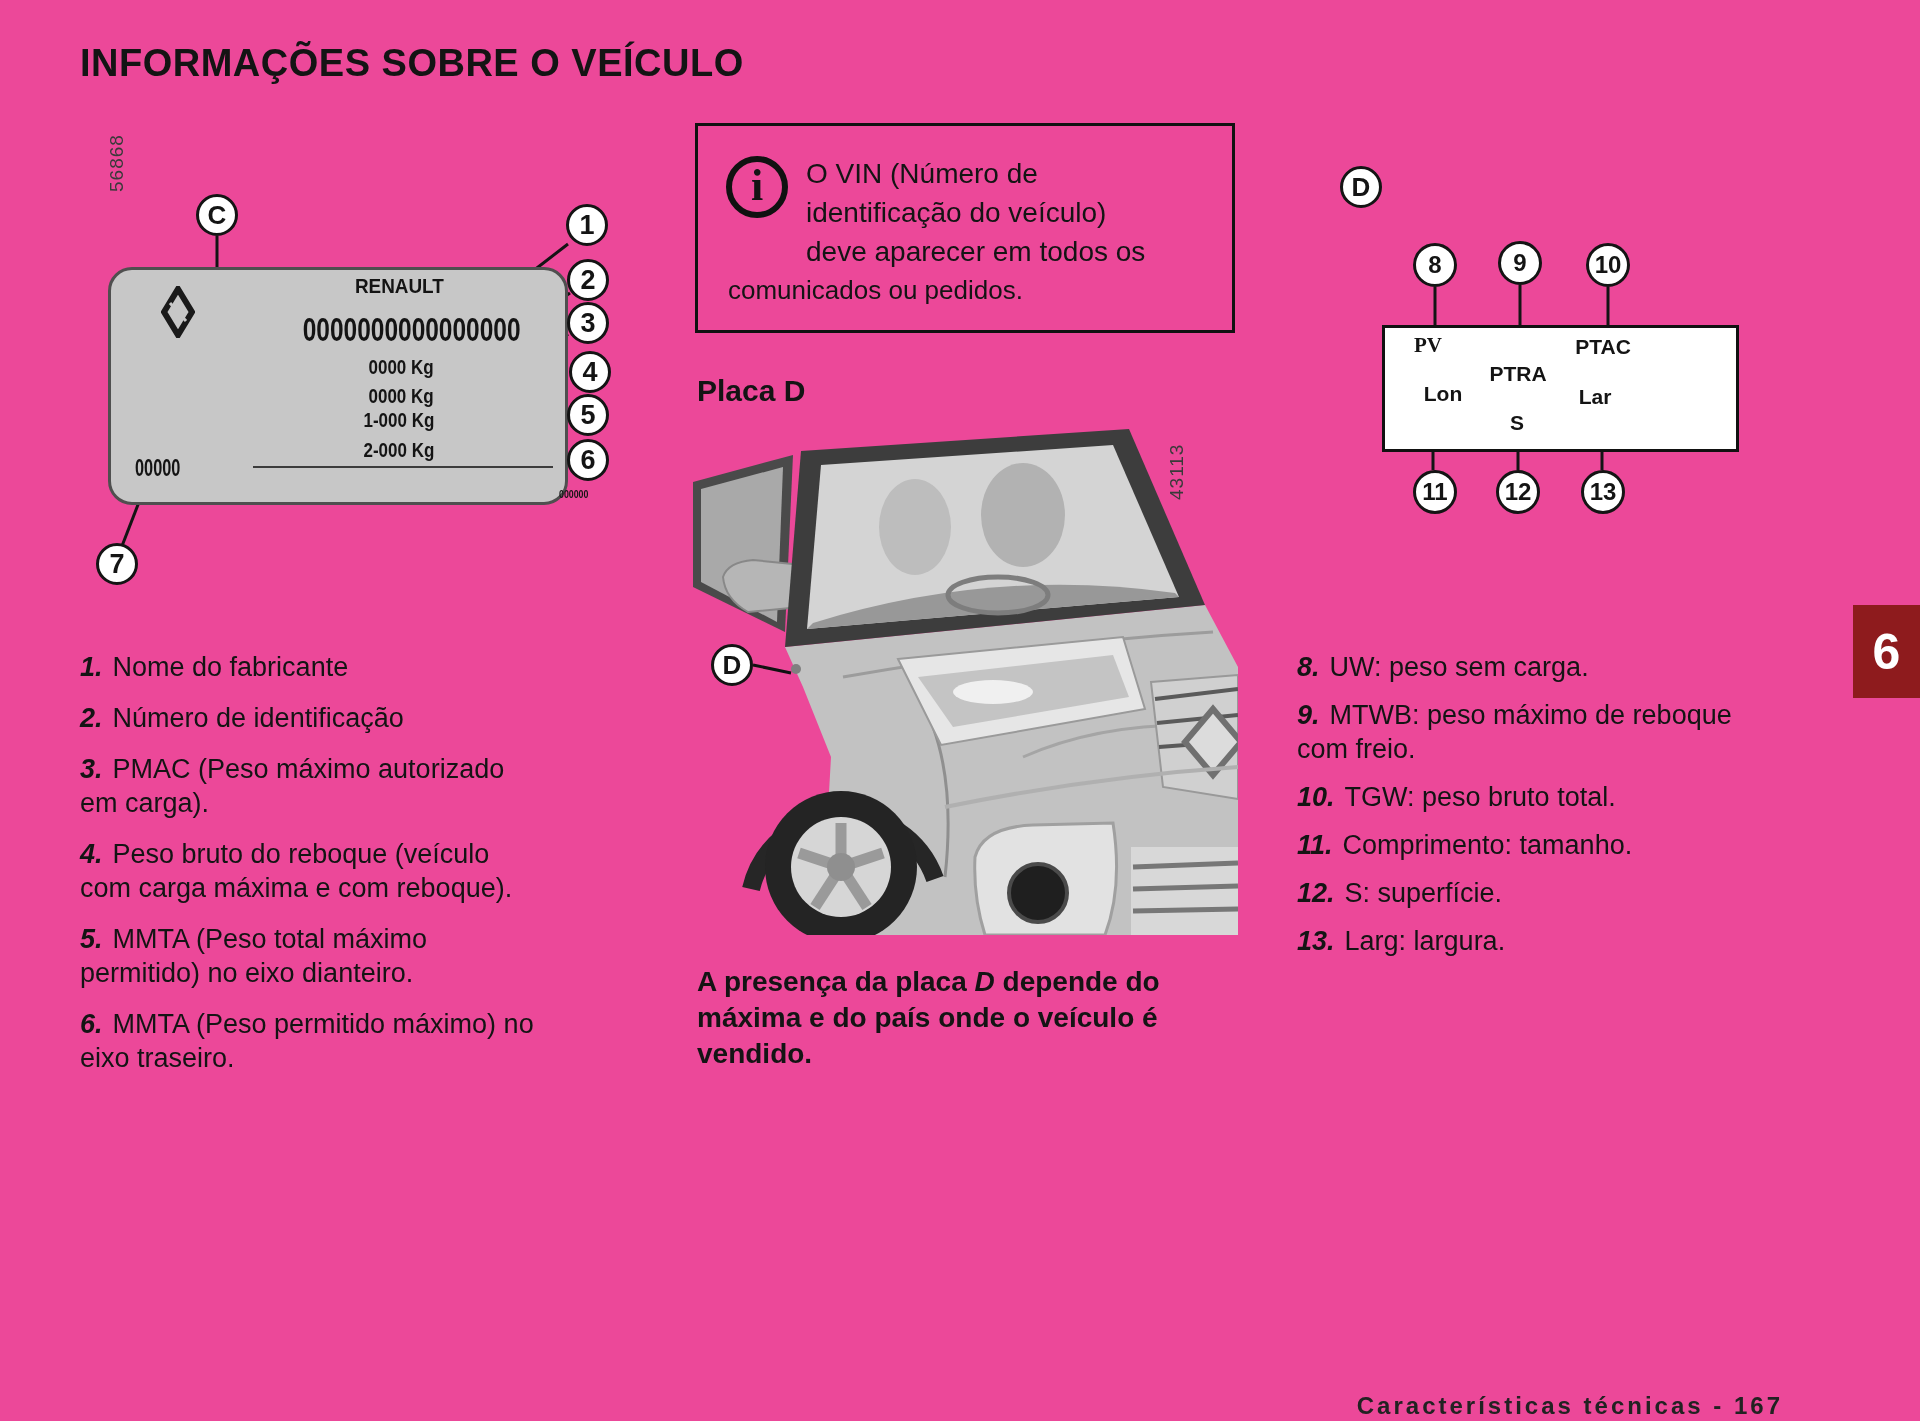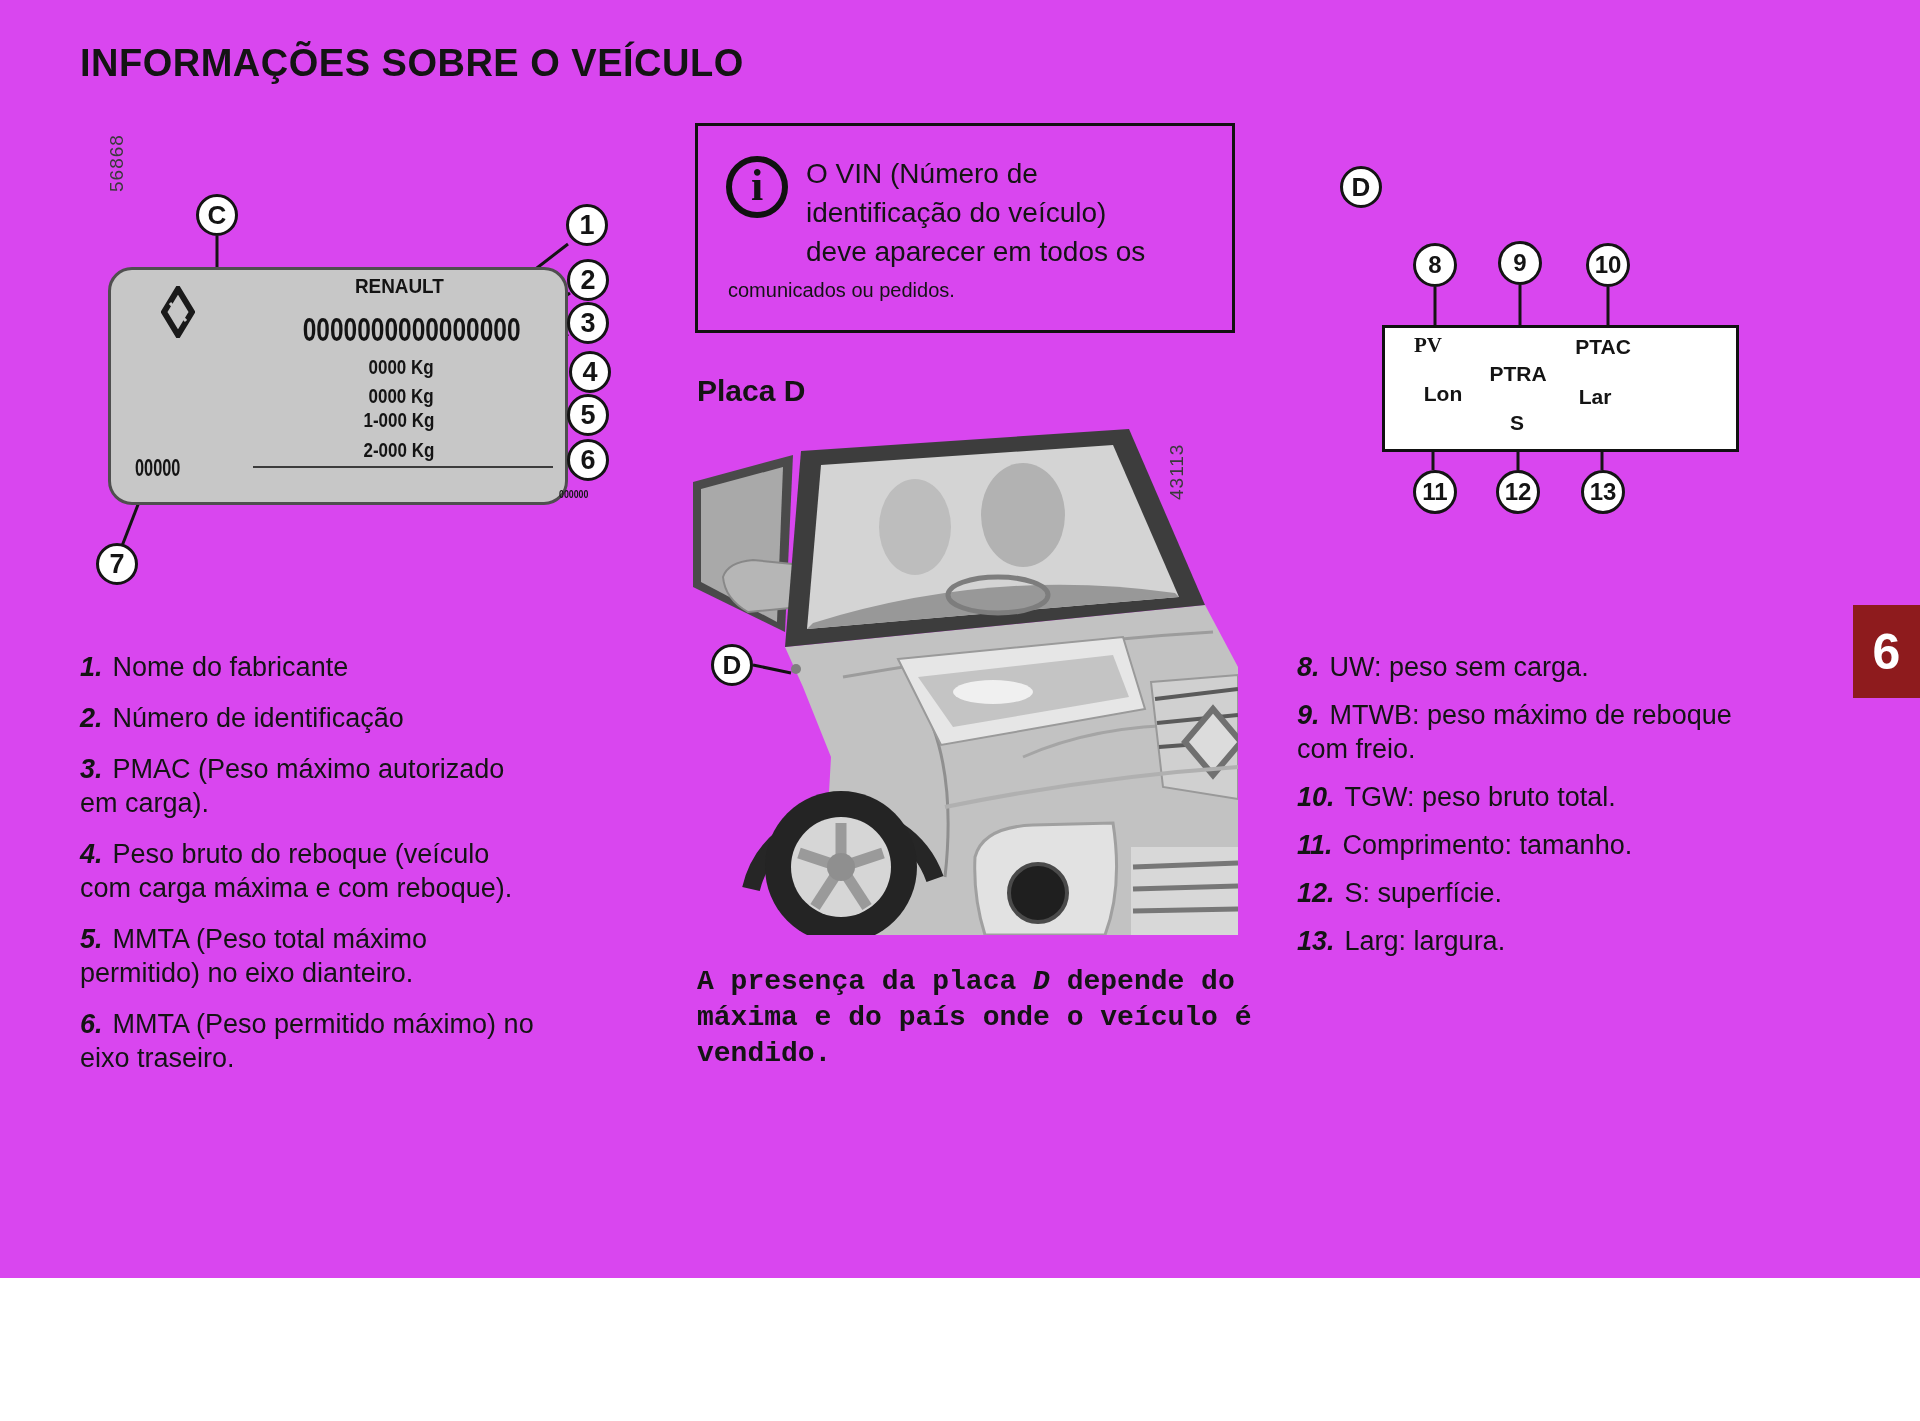--- a/index.html
+++ b/index.html
@@ -1,17 +1,17 @@
 <!DOCTYPE html>
 <html><head>
 <meta charset="utf-8">
 <style>
   html,body{margin:0;padding:0;background:#ffffff;}
   .page{
-    position:relative;width:1920px;height:1278px;background:#d946ef;overflow:hidden;
+    position:relative;width:1920px;height:1421px;background:#ec4899;overflow:hidden;
     font-family:"Liberation Sans", sans-serif;color:#141414;
   }
   .abs{position:absolute;}
   .title{left:80px;top:42px;font-size:38px;font-weight:700;letter-spacing:.5px;white-space:nowrap;}
   .fignum{font-size:19px;font-weight:400;color:#3a3a3a;letter-spacing:1px;
     transform:rotate(-90deg);transform-origin:0 0;white-space:nowrap;}
   
   .plate{left:108px;top:267px;width:460px;height:238px;background:#c7c7c7;
     border:3px solid #4f4f4f;border-radius:24px;box-sizing:border-box;}
   .plate .brand{position:absolute;right:121px;top:4px;font-weight:700;font-size:21px;
@@ -35,23 +35,23 @@
   .list{font-size:27px;line-height:34px;}
   .li{margin-bottom:17px;}
   .li .num{font-weight:700;font-style:italic;margin-right:10px;}
   .li .txt{white-space:pre-line;}
   
   .infobox{left:695px;top:123px;width:540px;height:210px;border:3px solid #111;box-sizing:border-box;}
   .infobox .icon{position:absolute;left:28px;top:30px;width:62px;height:62px;border:6px solid #111;
     border-radius:50%;box-sizing:border-box;display:flex;align-items:center;justify-content:center;
     font-family:"Liberation Serif",serif;font-weight:700;font-size:44px;padding-bottom:4px;}
   .infobox .ind{position:absolute;left:108px;top:28px;font-size:28px;line-height:39px;white-space:pre-line;}
-  .infobox .full{position:absolute;left:30px;top:145px;font-size:20px;line-height:39px;white-space:nowrap;}
+  .infobox .full{position:absolute;left:30px;top:145px;font-size:26px;line-height:39px;white-space:nowrap;}
   .h2{font-size:30px;font-weight:700;}
-  .note{left:697px;top:964px;width:600px;font-size:28px;font-weight:700;line-height:36px;font-family:Liberation Mono, monospace;}
+  .note{left:697px;top:964px;width:600px;font-size:28px;font-weight:700;line-height:36px;}
   .note .em{font-style:italic;}
   
   .dbox{position:absolute;left:52px;top:175px;width:357px;height:127px;border:3px solid #111;box-sizing:border-box;background:#fff;}
   .dlabel{position:absolute;font-weight:700;font-size:21px;transform:translateX(-50%);white-space:nowrap;}
   .tab6{left:1853px;top:605px;width:67px;height:93px;background:#8e1b1d;color:#ffffff;
     display:flex;align-items:center;justify-content:center;font-size:50px;font-weight:700;}
   .footer{top:1392px;right:137px;font-size:24px;font-weight:700;letter-spacing:3px;color:#222;white-space:nowrap;}
   svg{display:block;}
 </style>
 </head>

